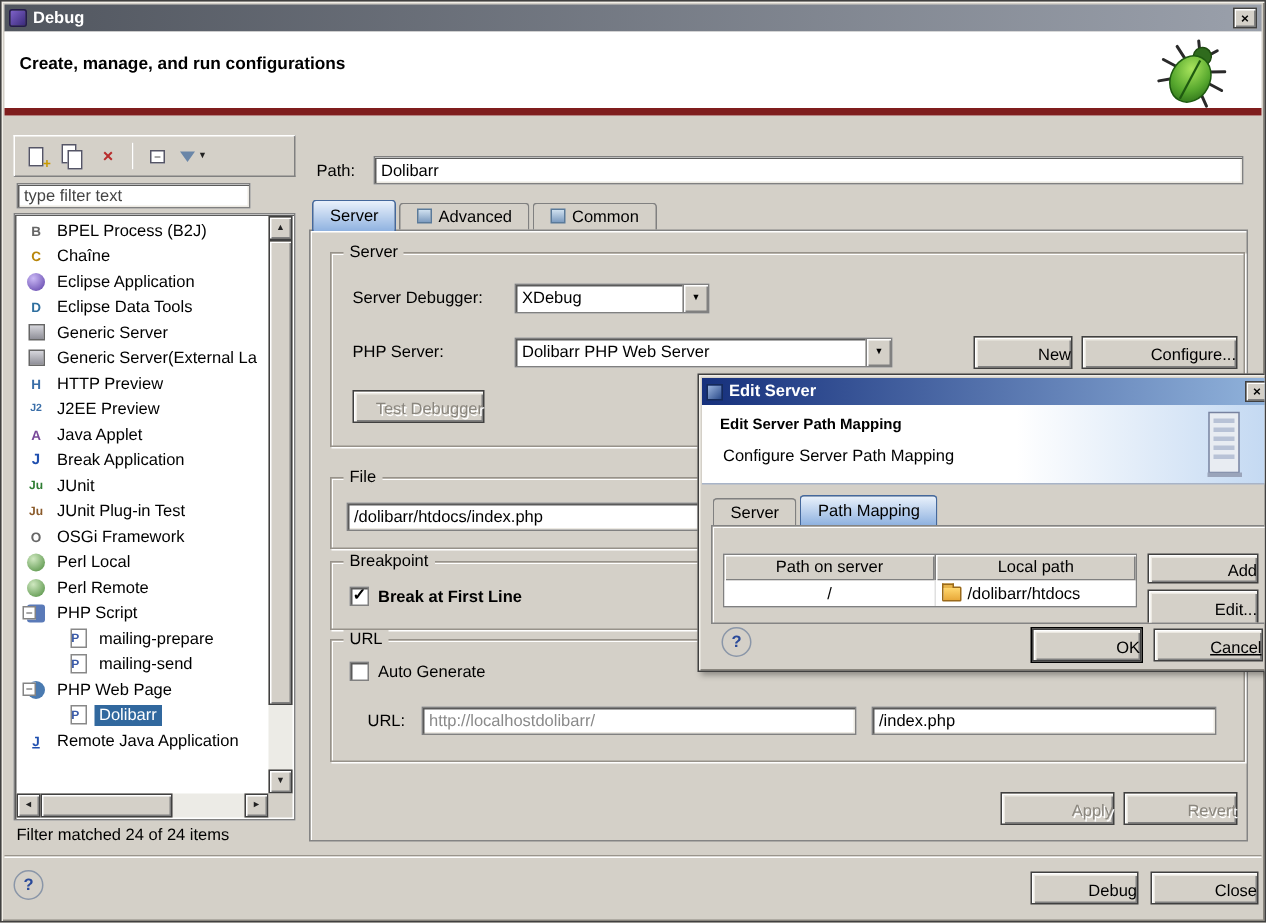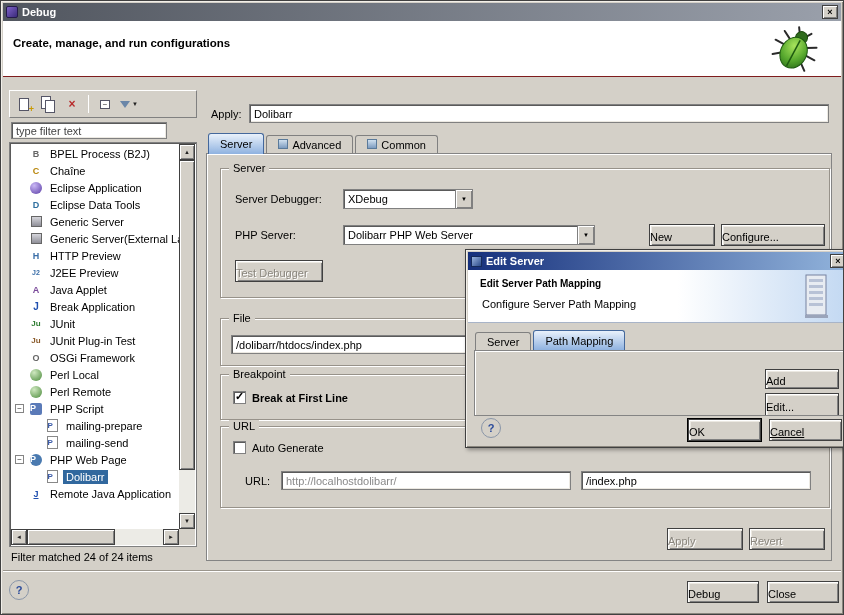--- a/index.html
+++ b/index.html
@@ -16,28 +16,28 @@
               display:flex; align-items:center; padding:0 3px; }
   .titlebar .appicon { width:12px; height:12px; margin-right:4px;
               background:linear-gradient(135deg,#7f63c9,#3a2a7a); border:1px solid #241a4a; border-radius:2px; }
   .titlebar .ttext { color:#fff; font-weight:bold; flex:1; }
   .wbtn { width:16px; height:14px; background:#d4d0c8; border:1px solid #404040;
           box-shadow: inset 1px 1px 0 #fff, inset -1px -1px 0 #808080;
           font-size:9px; line-height:12px; text-align:center; font-weight:bold; }
 
   
   .headband { position:absolute; left:2px; top:20px; right:2px; height:56px; background:#fff;
-              border-bottom:1px solid #7f1d1d; }
+              border-bottom:5px solid #7f1d1d; }
   .headband .htext { position:absolute; left:10px; top:16px; font-weight:bold; font-size:11.5px; }
   .headband svg { position:absolute; right:16px; top:2px; }
 
   
   .btn { position:absolute; background:#d4d0c8; border:1px solid #404040;
          box-shadow: inset 1px 1px 0 #fff, inset 2px 2px 0 #ece9e2, inset -1px -1px 0 #808080;
-         text-align:left; font-size:11px; padding-top:4px; cursor:default; }
+         text-align:right; font-size:11px; padding-top:4px; cursor:default; }
   .btn.disabled { color:#8a867e; text-shadow:1px 1px 0 #fff; }
   .btn.default { box-shadow: 0 0 0 1px #000, inset 1px 1px 0 #fff, inset 2px 2px 0 #ece9e2, inset -1px -1px 0 #808080; }
 
   .field { position:absolute; background:#fff; border:1px solid #808080;
            box-shadow: inset 1px 1px 0 #5a5a5a, inset -1px -1px 0 #ece9e2;
            font:11px "Liberation Sans",sans-serif; padding:1px 4px; }
   input.field { outline:none; }
   .dimtext { color:#8a8a8a; }
 
   .combo { position:absolute; display:flex; background:#fff; border:1px solid #808080;
@@ -80,21 +80,21 @@
   .newstar { position:absolute; right:1px; bottom:0; color:#c99a00; font-weight:bold; font-size:9px; }
   .delx { color:#b82c2c; font-weight:bold; font-size:12px; }
   .tsep { width:1px; height:18px; background:#9a958c; border-right:1px solid #fff; margin:0 3px; }
   .collbox { width:10px; height:9px; border:1px solid #556; background:#fff; font-size:8px; line-height:7px; text-align:center; color:#333; }
   .funnel { width:0; height:0; border-left:5px solid transparent; border-right:5px solid transparent; border-top:7px solid #6a86a8; }
   .smalldrop { font-size:6px; margin-left:2px; color:#222; }
 
   .treebox { position:absolute; left:8px; top:141px; width:188px; height:405px; background:#fff;
              border:1px solid #808080; box-shadow: inset 1px 1px 0 #5a5a5a; overflow:hidden; }
   .treeitems { position:absolute; left:1px; top:2px; right:17px; bottom:17px; overflow:hidden; }
-  .titem { height:17px; display:flex; align-items:center; padding-left:18px; white-space:nowrap; position:relative; }
+  .titem { height:17px; display:flex; align-items:center; padding-left:6px; white-space:nowrap; position:relative; }
   .titem.child { padding-left:34px; }
   .titem .lbl { padding:1px 3px; }
   .titem.sel .lbl { background:#31689e; color:#fff; }
   .expander { position:absolute; left:4px; top:4px; width:9px; height:9px; background:#fff;
               border:1px solid #848484; font-size:8px; line-height:7px; text-align:center; color:#333; }
 
   .ic { width:14px; height:13px; margin-right:4px; flex:none; display:flex; align-items:center;
         justify-content:center; font-size:9px; font-weight:bold; }
   .ic-bpel::before    { content:"B";  color:#666; }
   .ic-chain::before   { content:"C";  color:#b8860b; }
@@ -348,21 +348,21 @@
     <div class="hscroll">
       <span class="sbtn" style="left:0; top:0;">◄</span>
       <span class="sthumb" style="left:16px; top:0; width:88px; height:16px;"></span>
       <span class="sbtn" style="right:0; top:0;">►</span>
     </div>
     <div class="sbcorner"></div>
   </div>
 
   <div class="statusline">Filter matched 24 of 24 items</div>
 
-  <div class="lab" style="left:210px; top:107px;">Apply:</div>
+  <div class="lab" style="left:210px; top:107px;">Path:</div>
   <input class="field" style="left: 248px; top: 103px; width: 580px; height: 19px;" value="Dolibarr">
 
   <div class="tabs" style="left:207px; top:132px; height:21px;">
     <div class="tab sel">
         <span>Server</span>
       </div>
     <div class="tab">
         <span class="tabicon"></span>
         <span>Advanced</span>
       </div>
@@ -441,20 +441,33 @@
     <div class="tabs" style="left:9px; top:80px; height:20px;">
       <div class="tab" style="height:18px;">
           <span>Server</span>
         </div>
       <div class="tab sel" style="height:20px;">
           <span>Path Mapping</span>
         </div>
     </div>
 
     <div class="dlg-page">
+      <div class="tbl">
+        <div class="tblrow">
+          <span class="th c1">Path on server</span>
+          <span class="th c2">Local path</span>
+        </div>
+        <div class="tblrow">
+          <span class="td c1">/</span>
+          <span class="td c2">
+            <span class="folder"></span>
+            <span>/dolibarr/htdocs</span>
+          </span>
+        </div>
+      </div>
       <button class="btn" style="left:290px; top:18px; width:74px; height:20px;">Add</button>
       <button class="btn" style="left:290px; top:42px; width:74px; height:24px;">Edit...</button>
     </div>
 
     <span class="helpcircle" style="left:15px; top:168px;"><span>?</span></span>
     <button class="btn default" style="left:222px; top:169px; width:73px; height:22px;">OK</button>
     <button class="btn" style="left:303px; top:169px; width:73px; height:22px;text-decoration:underline;">Cancel</button>
   </div>
 
   <div class="footersep"></div>

